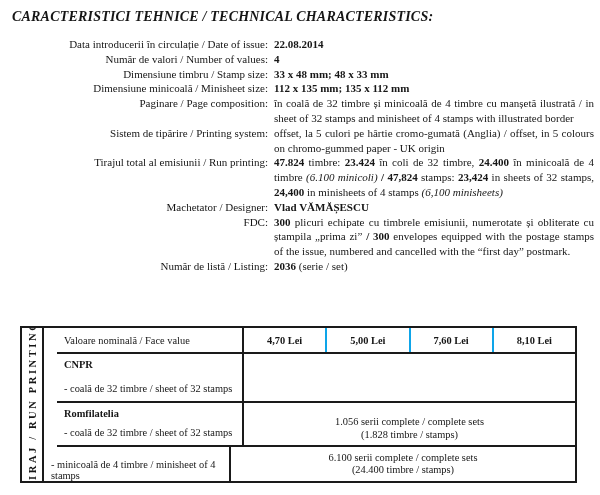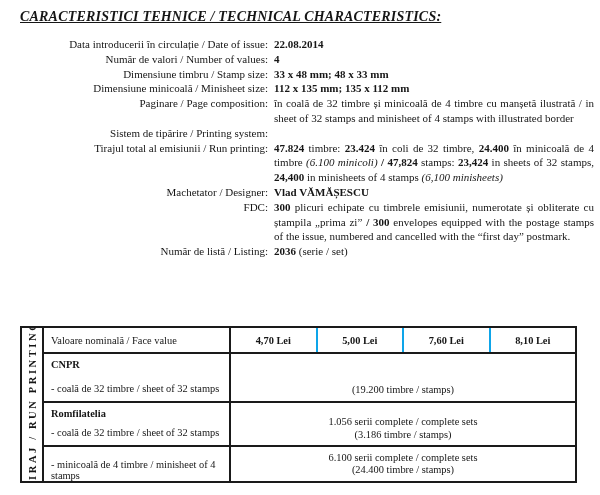--- a/index.html
+++ b/index.html
@@ -9,22 +9,21 @@
     font-family:"Liberation Serif","DejaVu Serif",serif;
     color:#161616;
     position:relative;
     overflow:hidden;
   }
   .title {
     font-size:14px;
     font-weight:bold;
     font-style:italic;
     letter-spacing:.2px;
-    margin:9px 0 0 20px;
-    text-decoration:underline;
+    margin:9px 0 0 12px;
   }
   .spec-list { margin-top:12px;padding-left:16px; }
   .spec-row {
     display:flex;
     font-size:11px;
     line-height:14.8px;
   }
   .spec-label {
     width:252px;
     flex:none;
@@ -56,21 +55,21 @@
   .side-text {
     writing-mode:vertical-rl;
     transform:rotate(180deg);
     font-weight:bold;
     font-size:10.5px;
     letter-spacing:2.6px;
     white-space:nowrap;
   }
   .table-main { flex:1; display:flex; flex-direction:column; }
   .tr { display:flex; }
-  .tr-border { border-bottom:2px solid #1a1a1a; }
+  .tr-border { border-bottom:2px solid #1a1a1a;margin-left:13px; }
   .header-row { height:29px; }
   .label-cell {
     width:187px; flex:none;
     border-right:2px solid #1a1a1a;
     padding-left:7px;
   }
   .header-label {
     display:flex; align-items:center;
     font-size:10.4px;
   }
@@ -129,20 +128,21 @@
     <div class="spec-value"><span class="b">112 x 135 mm; 135 x 112 mm</span></div>
   </div>
 
   <div class="spec-row">
     <div class="spec-label">Paginare / Page composition:</div>
     <div class="spec-value"><span>în coală de 32 timbre și minicoală de 4 timbre cu manșetă ilustrată / in sheet of 32 stamps and minisheet of 4 stamps with illustrated border</span></div>
   </div>
 
   <div class="spec-row">
     <div class="spec-label">Sistem de tipărire / Printing system:</div>
+    <div class="spec-value"><span>offset, la 5 culori pe hârtie cromo-gumată (Anglia) / offset, in 5 colours on chromo-gummed paper - UK origin</span></div>
   </div>
 
   <div class="spec-row">
     <div class="spec-label">Tirajul total al emisiunii / Run printing:</div>
     <div class="spec-value"><span class="b">47.824</span><span> timbre: </span><span class="b">23.424</span><span> în coli de 32 timbre, </span><span class="b">24.400</span><span> în minicoală de 4 timbre </span><span class="i">(6.100 minicoli)</span><span class="b"> / 47,824</span><span> stamps: </span><span class="b">23,424</span><span> in sheets of 32 stamps, </span><span class="b">24,400</span><span> in minisheets of 4 stamps </span><span class="i">(6,100 minisheets)</span></div>
   </div>
 
   <div class="spec-row">
     <div class="spec-label">Machetator / Designer:</div>
     <div class="spec-value"><span class="b">Vlad VĂMĂȘESCU</span></div>
@@ -173,32 +173,31 @@
       <div class="price-cell">7,60 Lei</div>
       <div class="price-cell">8,10 Lei</div>
     </div>
 
     <div class="tr tr-border row-cnpr">
       <div class="label-cell group-label">
         <div class="group-name">CNPR</div>
         <div class="group-item">- coală de 32 timbre / sheet of 32 stamps</div>
       </div>
       <div class="result-cell">
-        <div>(19.200 timbre / stamps)</div>
       </div>
     </div>
 
     <div class="tr tr-border row-romfilatelia">
       <div class="label-cell group-label">
         <div class="group-name">Romfilatelia</div>
         <div class="group-item">- coală de 32 timbre / sheet of 32 stamps</div>
       </div>
       <div class="result-cell">
         <div>1.056 serii complete / complete sets</div>
-        <div>(3.186 timbre / stamps)</div>
+        <div>(1.828 timbre / stamps)</div>
       </div>
     </div>
 
     <div class="tr row-minisheet">
       <div class="label-cell group-label single">
         <div class="group-item">- minicoală de 4 timbre / minisheet of 4 stamps</div>
       </div>
       <div class="result-cell centered">
         <div>6.100 serii complete / complete sets</div>
         <div>(24.400 timbre / stamps)</div>

